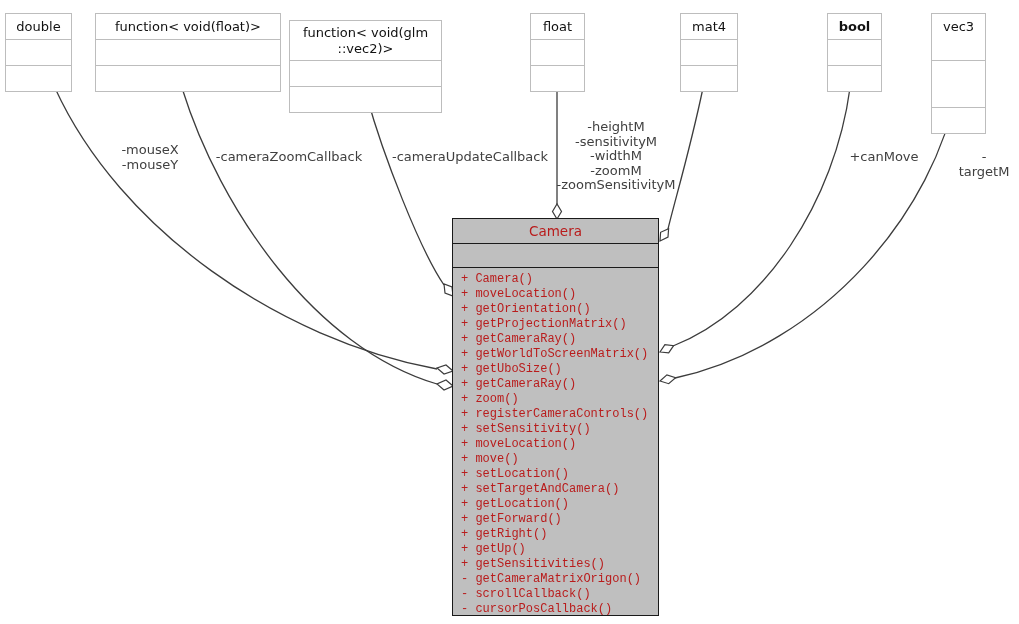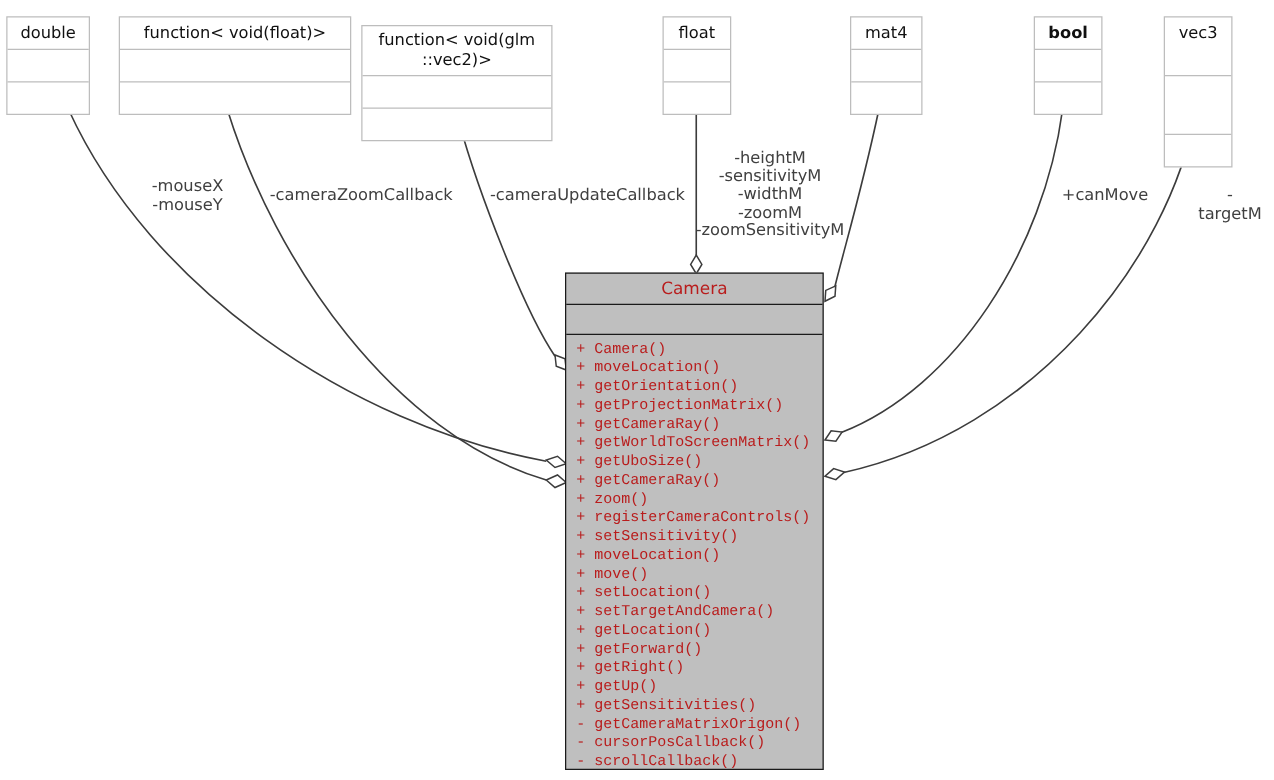--- a/index.html
+++ b/index.html
@@ -171,18 +171,18 @@
         <div class="method-line">+ moveLocation()</div>
         <div class="method-line">+ move()</div>
         <div class="method-line">+ setLocation()</div>
         <div class="method-line">+ setTargetAndCamera()</div>
         <div class="method-line">+ getLocation()</div>
         <div class="method-line">+ getForward()</div>
         <div class="method-line">+ getRight()</div>
         <div class="method-line">+ getUp()</div>
         <div class="method-line">+ getSensitivities()</div>
         <div class="method-line">- getCameraMatrixOrigon()</div>
+        <div class="method-line">- scrollCallback()</div>
         <div class="method-line">- cursorPosCallback()</div>
-        <div class="method-line">- scrollCallback()</div>
       </div>
   </div>
 
 </div>
 
 </body></html>

